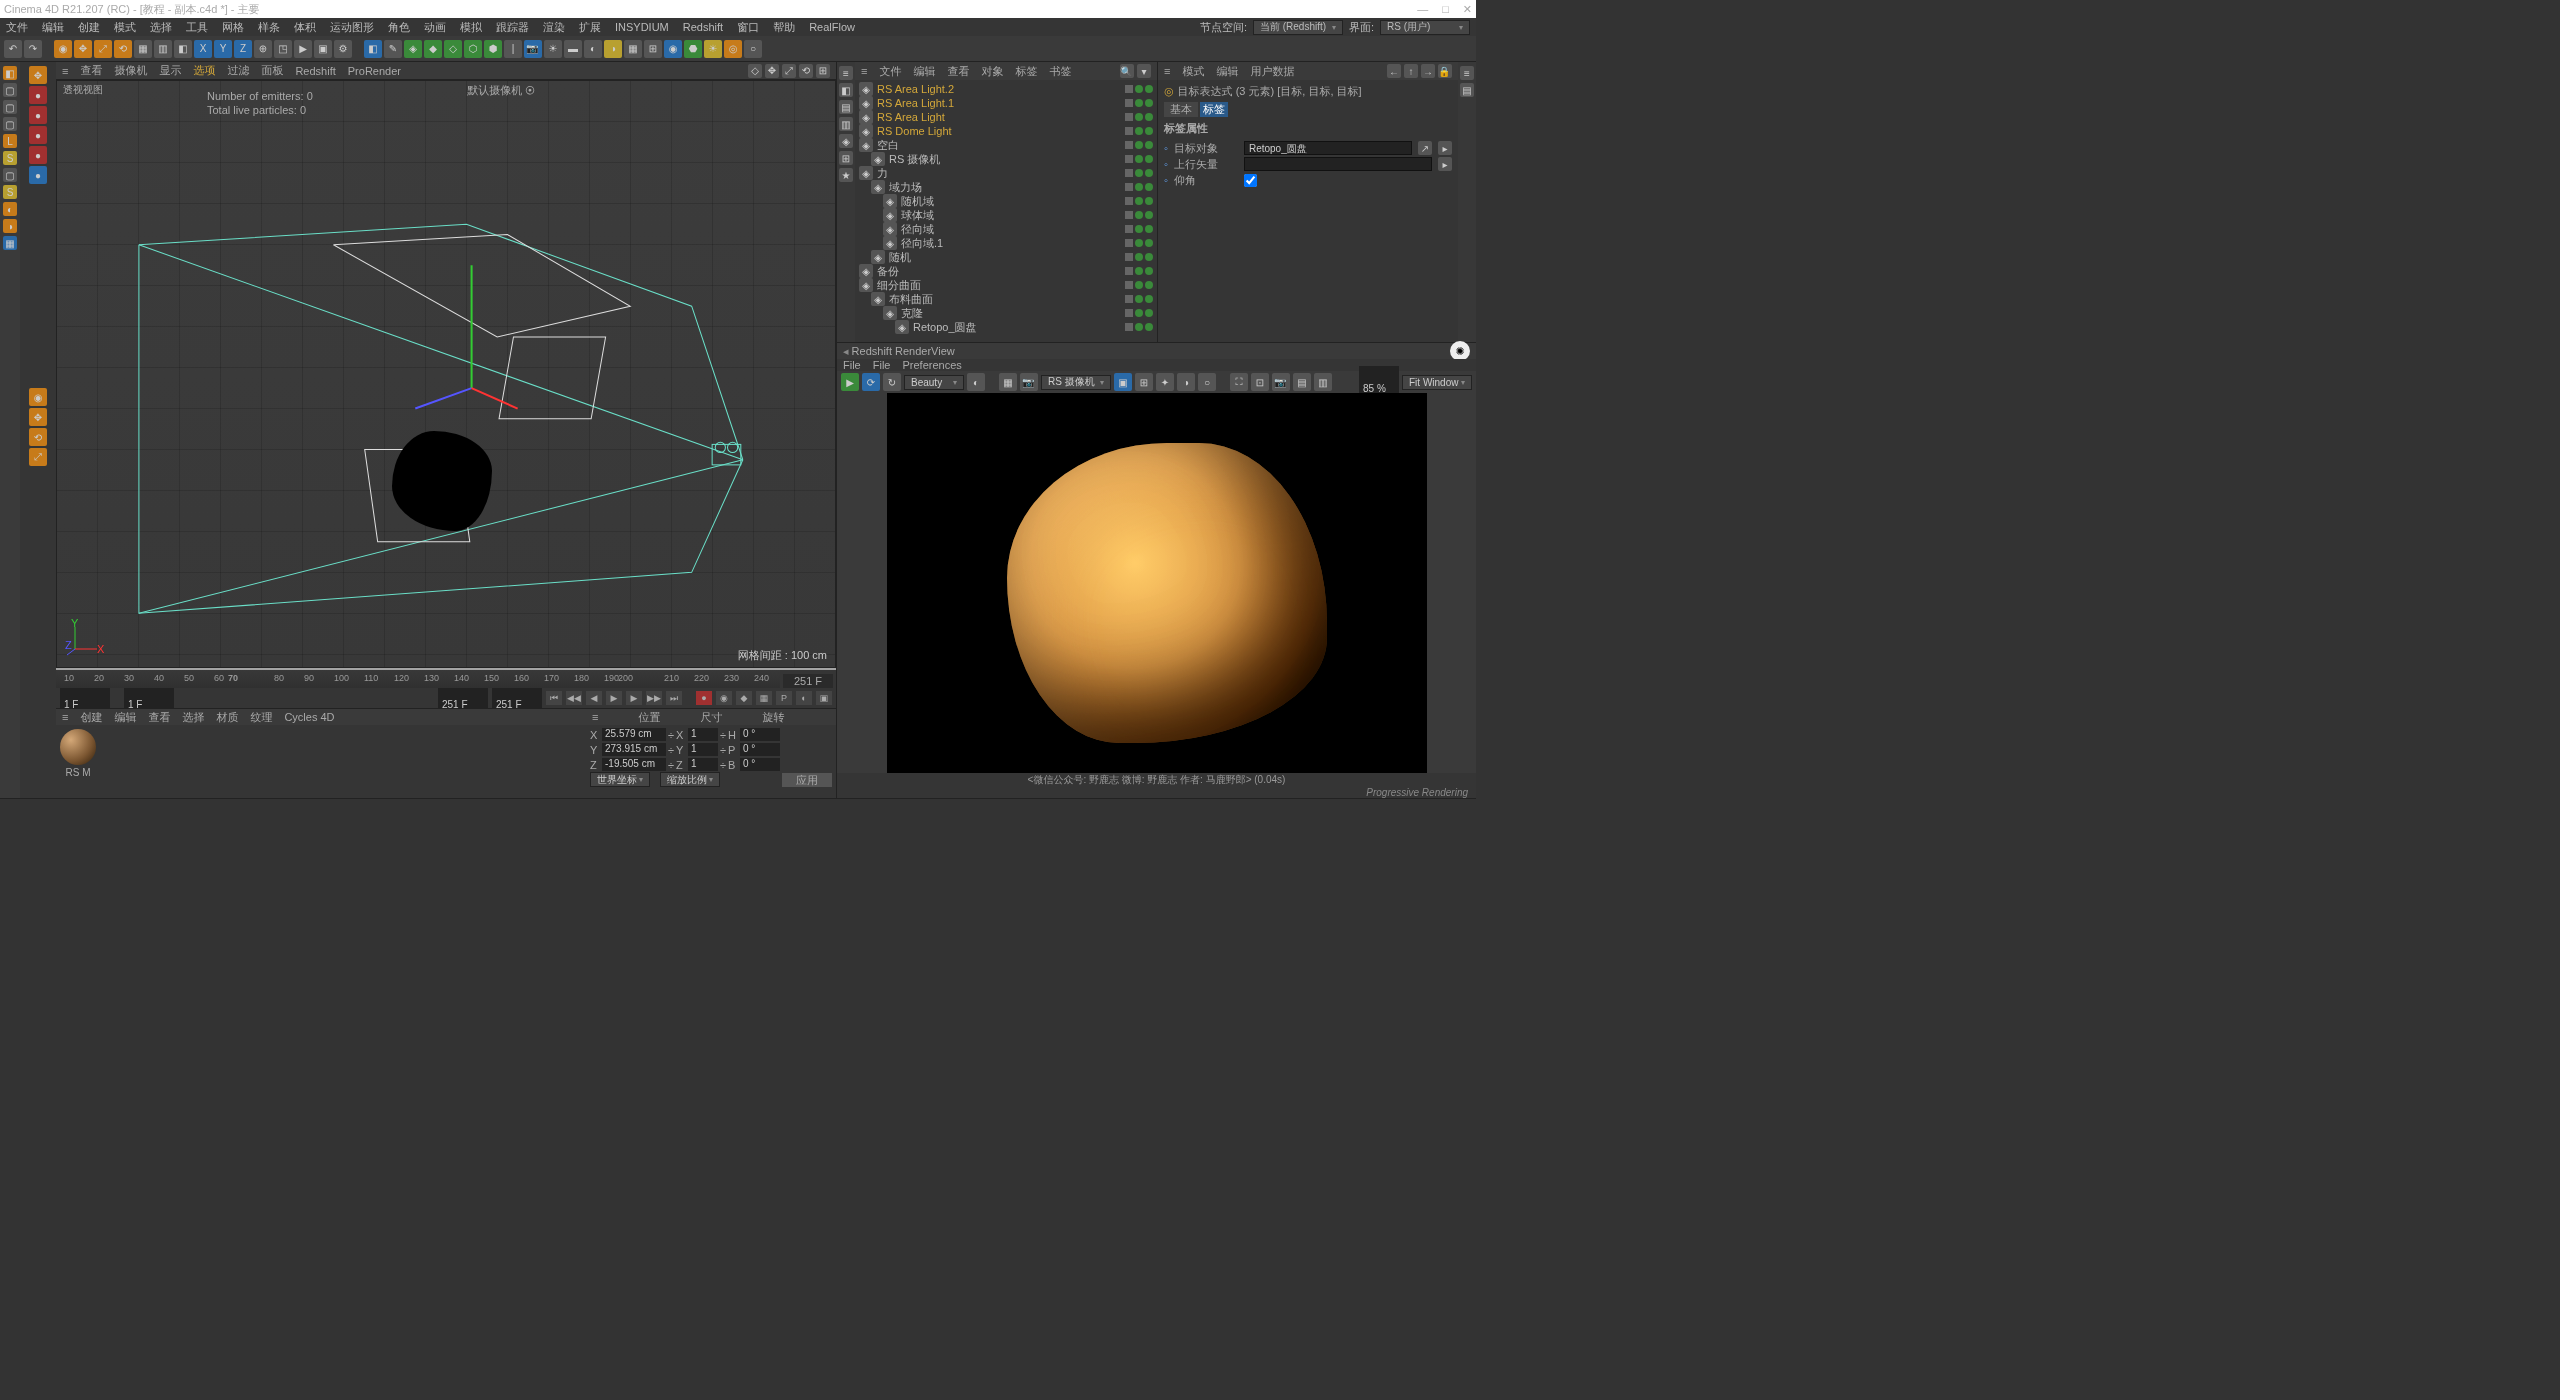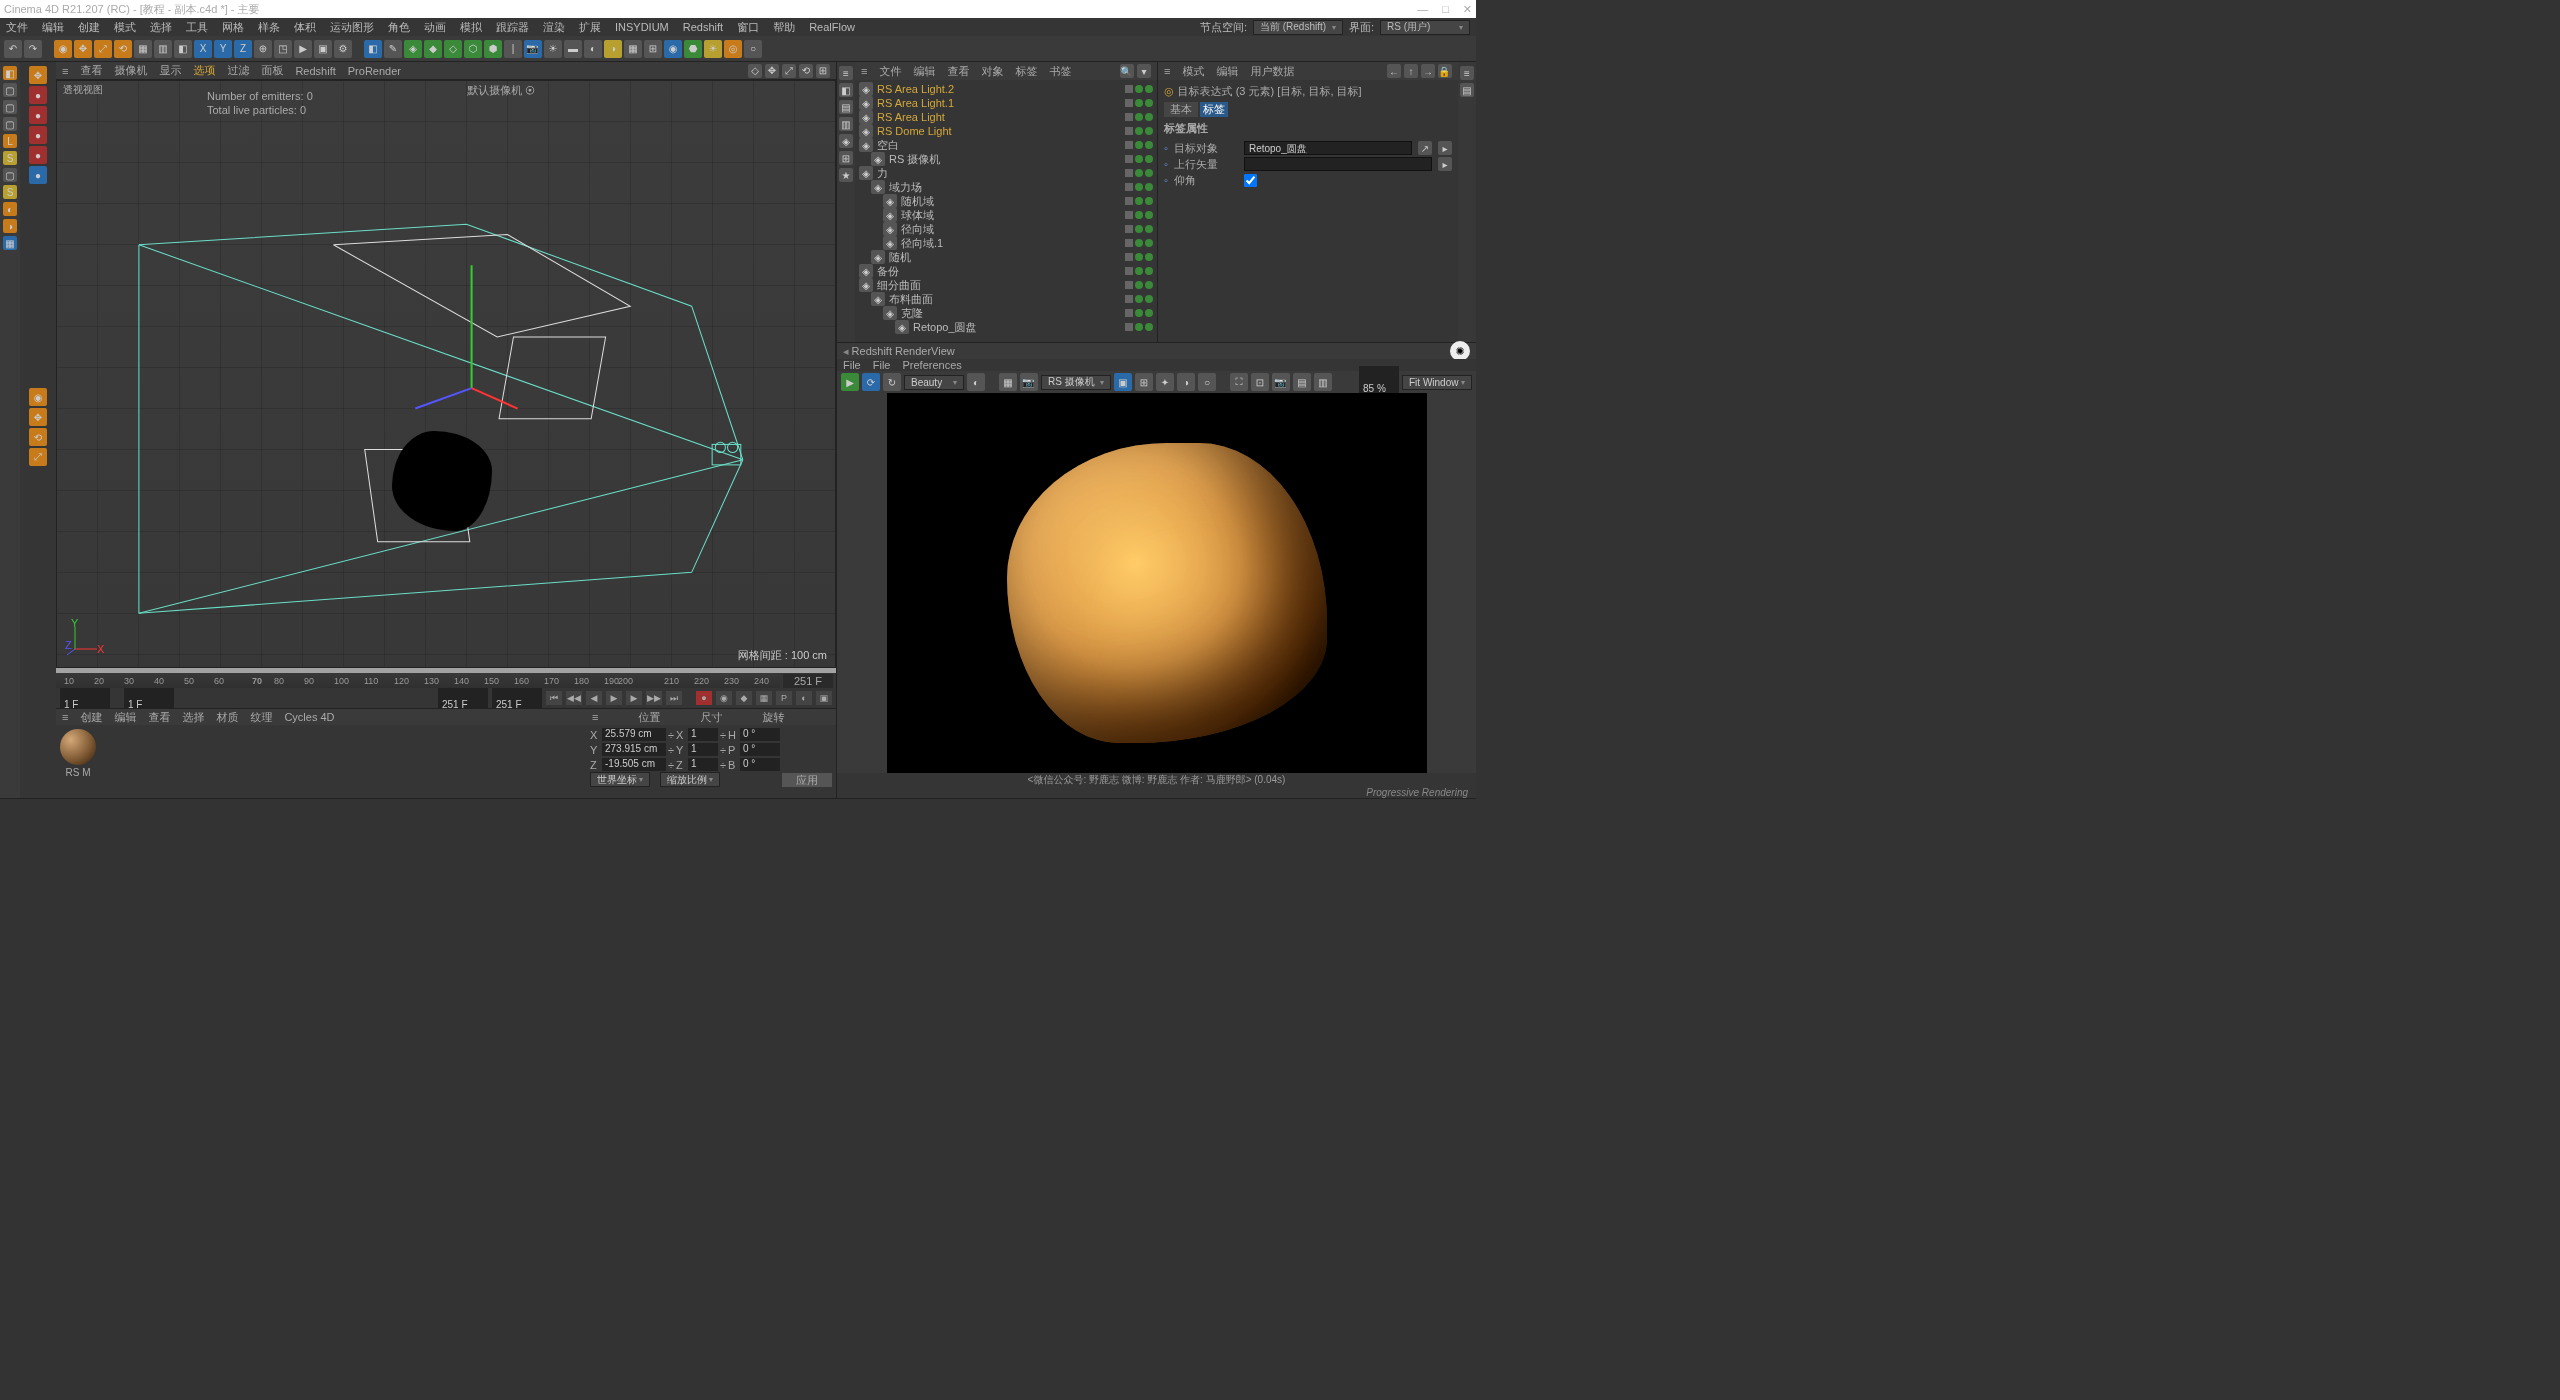--- a/index.html
+++ b/index.html
@@ -64,21 +64,21 @@
 .rv-tools{height:22px;background:#3a3a3a;display:flex;align-items:center;padding:0 4px;gap:3px}
 .rv-canvas{flex:1;background:#3a3a3a;display:flex;align-items:center;justify-content:center;position:relative}
 .render-img{width:540px;height:380px;background:#000;position:relative;overflow:hidden}
 .particle-shape{position:absolute;left:120px;top:50px;width:320px;height:300px;
  background:radial-gradient(circle at 40% 40%,#f4c56a 0%,#d4964a 40%,#9c5a20 70%,#000 100%);
  border-radius:50% 40% 60% 35%/45% 60% 35% 55%;
  filter:contrast(1.1);
  box-shadow:inset -40px -40px 80px rgba(0,0,0,0.6),inset 30px 30px 60px rgba(255,220,150,0.3)}
 .rv-status{height:16px;background:#353535;display:flex;align-items:center;justify-content:center;color:#999;font-size:10px}
 .rv-footer{height:14px;background:#353535;text-align:right;padding:0 8px;color:#888;font-size:10px;font-style:italic}
-.timeline{height:20px;background:#353535;display:flex;align-items:center;position:relative;border-top:5px solid #a3a3a3}
+.timeline{height:20px;background:#353535;display:flex;align-items:flex-end;position:relative;border-top:2px solid #a3a3a3}
 .tl-ruler{flex:1;height:100%;position:relative;background:linear-gradient(#383838,#303030)}
 .tl-ruler span{position:absolute;top:3px;color:#999;font-size:9px}
 .tl-end{width:50px;text-align:center;background:#2a2a2a;height:14px;line-height:14px;margin:0 3px}
 .timeline2{height:20px;background:#353535;display:flex;align-items:center;padding:0 4px;gap:4px}
 .fld{background:#222;width:50px;height:14px;line-height:14px;padding:16px 4px;color:#ccc;font-size:10px}
 .tbtn{width:16px;height:14px;background:#444;display:inline-flex;align-items:center;justify-content:center;font-size:9px}
 .bottom-split{height:90px;display:flex;border-top:1px solid #222}
 .mat-panel{flex:1;display:flex;flex-direction:column;background:#353535}
 .mat-tabs{height:16px;background:#3a3a3a;display:flex;align-items:center;padding:0 6px;gap:12px}
 .mat-body{flex:1;padding:4px;display:flex;gap:6px;align-items:flex-start}
@@ -260,21 +260,21 @@
    </div>
 
    <div class="timeline">
     <div class="tl-ruler" id="tlruler">
             <span style="left: 8px;">10</span>
             <span style="left: 38px;">20</span>
             <span style="left: 68px;">30</span>
             <span style="left: 98px;">40</span>
             <span style="left: 128px;">50</span>
             <span style="left: 158px;">60</span>
-            <span style="left: 196px; font-weight: bold;">70</span>
+            <span style="left: 172px; font-weight: bold;">70</span>
             <span style="left: 218px;">80</span>
             <span style="left: 248px;">90</span>
             <span style="left: 278px;">100</span>
             <span style="left: 308px;">110</span>
             <span style="left: 338px;">120</span>
             <span style="left: 368px;">130</span>
             <span style="left: 398px;">140</span>
             <span style="left: 428px;">150</span>
             <span style="left: 458px;">160</span>
             <span style="left: 488px;">170</span>

